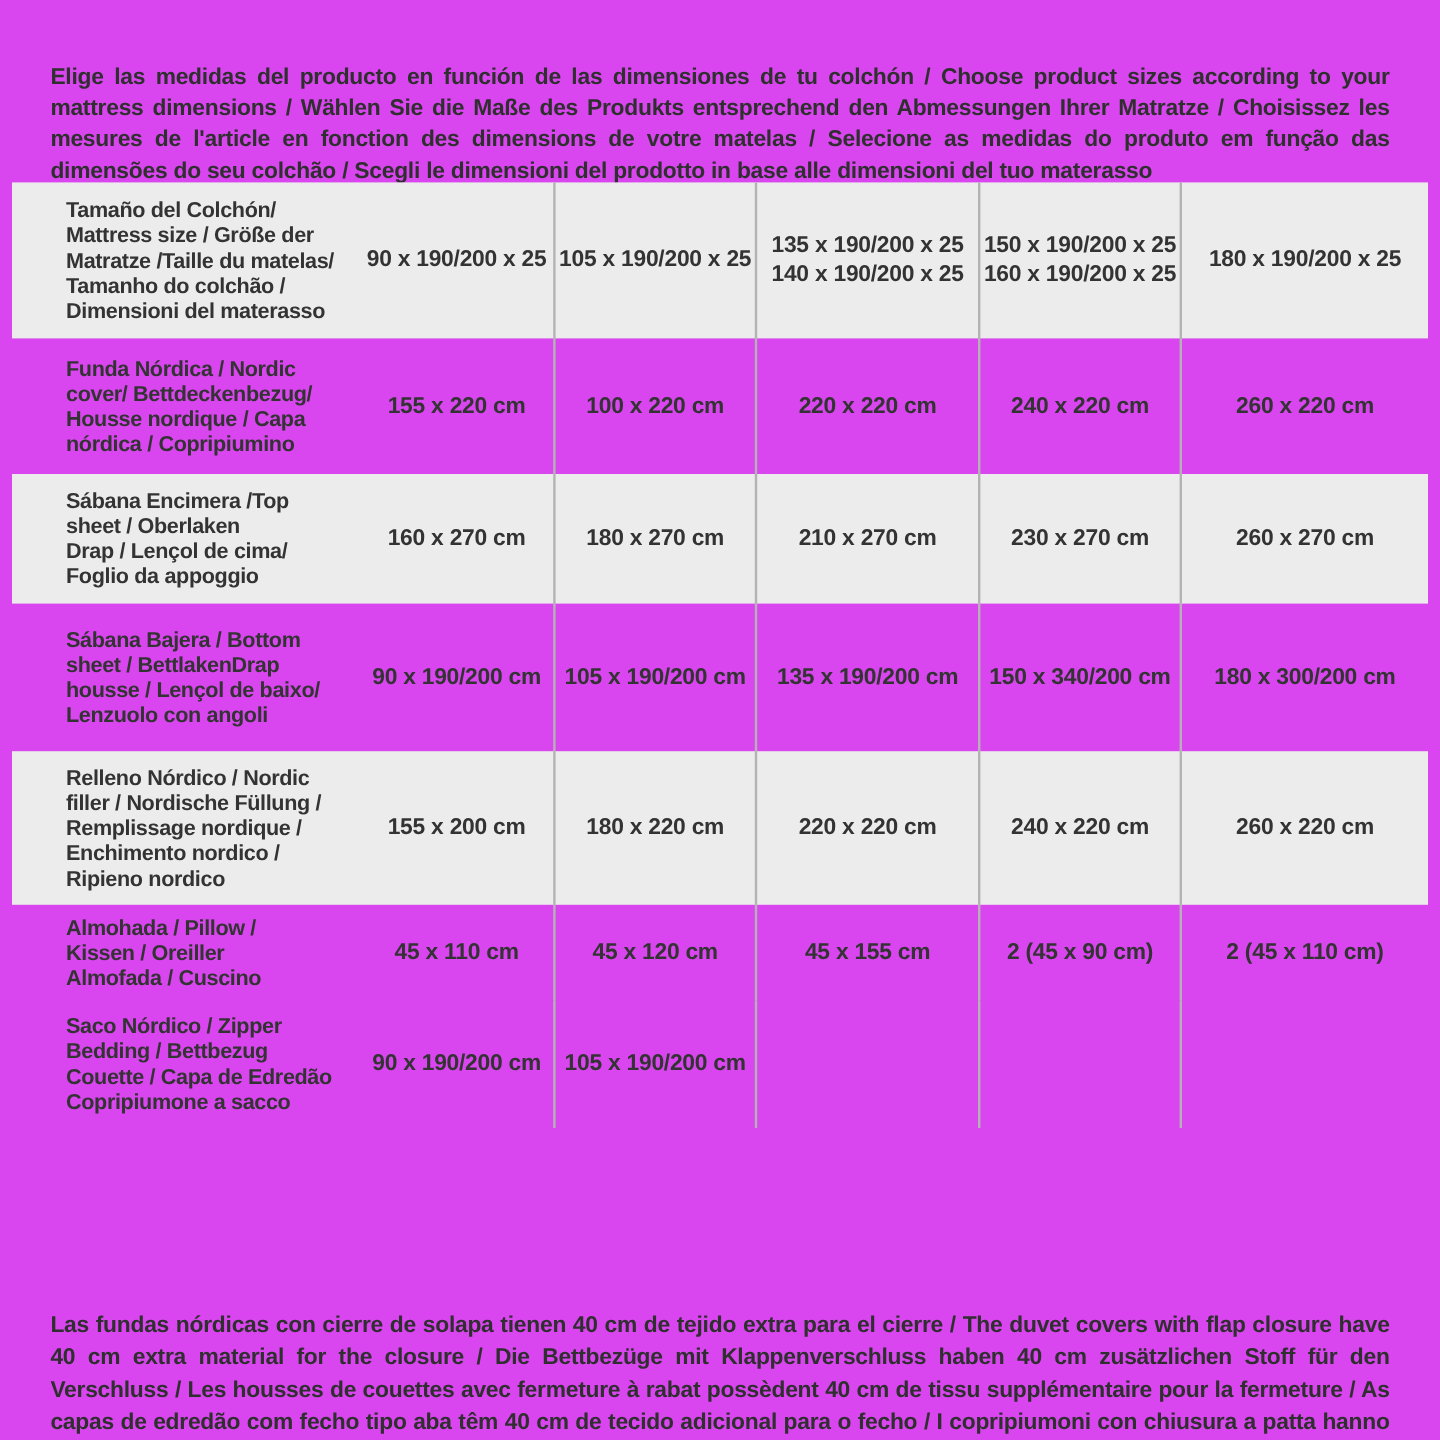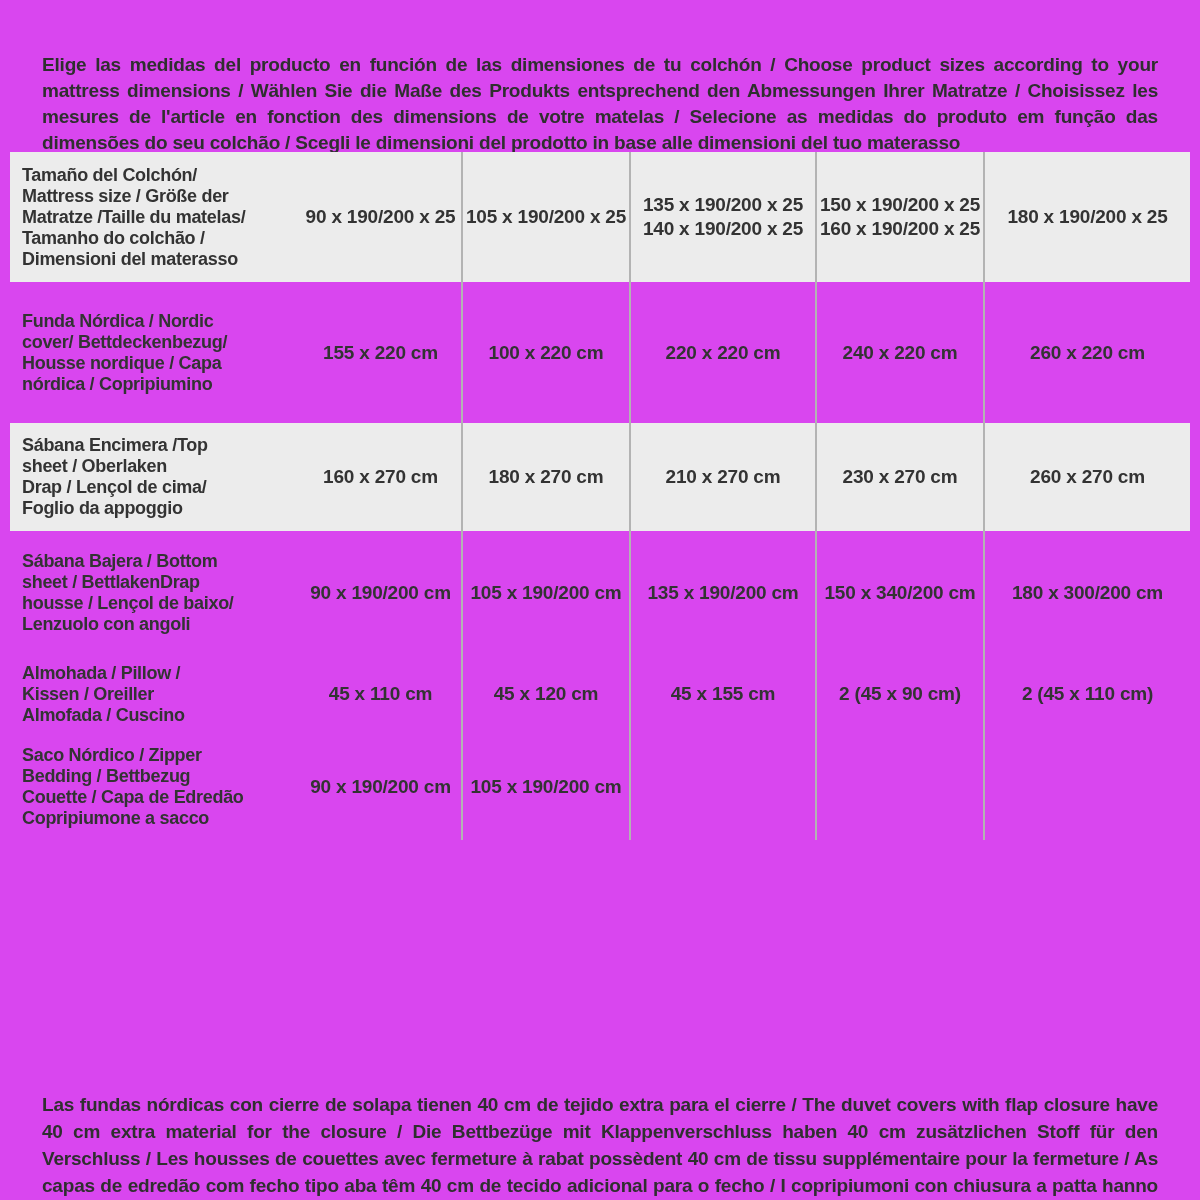--- a/index.html
+++ b/index.html
@@ -27,21 +27,21 @@
     width:1180px;
   }
   .size-table td{
     padding:0;
     vertical-align:middle;
     font-weight:700;
   }
   .size-table tr.shade td{background:#ececec;}
   .size-table td.label{
     text-align:left;
-    padding-left:12px;
+    padding-left:45px;
     font-size:18px;
     line-height:21px;
     letter-spacing:-0.3px;
     white-space:pre-line;
   }
   .size-table td.val{
     text-align:center;
     font-size:19px;
     letter-spacing:-0.2px;
     line-height:24px;
@@ -83,21 +83,21 @@
 Dimensioni del materasso</td>
       <td class="val">90 x 190/200 x 25</td>
       <td class="val div">105 x 190/200 x 25</td>
       <td class="val div">135 x 190/200 x 25
 140 x 190/200 x 25</td>
       <td class="val div">150 x 190/200 x 25
 160 x 190/200 x 25</td>
       <td class="val div">180 x 190/200 x 25</td>
     </tr>
 
-    <tr style="height:141px">
+    <tr style="height:113px">
       <td class="label">Funda Nórdica /  Nordic
 cover/ Bettdeckenbezug/
 Housse nordique  / Capa
 nórdica / Copripiumino</td>
       <td class="val">155 x 220 cm</td>
       <td class="val div">100 x 220 cm</td>
       <td class="val div">220 x 220 cm</td>
       <td class="val div">240 x 220 cm</td>
       <td class="val div">260 x 220 cm</td>
     </tr>
@@ -119,20 +119,32 @@
 sheet / BettlakenDrap
 housse / Lençol de baixo/
 Lenzuolo con angoli</td>
       <td class="val">90 x 190/200 cm</td>
       <td class="val div">105 x 190/200 cm</td>
       <td class="val div">135 x 190/200 cm</td>
       <td class="val div">150 x 340/200 cm</td>
       <td class="val div">180 x 300/200 cm</td>
     </tr>
 
+    <tr class="shade" style="height:128px">
+      <td class="label">Relleno Nórdico / Nordic
+filler / Nordische Füllung /
+Remplissage nordique /
+Enchimento nordico /
+Ripieno nordico</td>
+      <td class="val">155 x 200 cm</td>
+      <td class="val div">180 x 220 cm</td>
+      <td class="val div">220 x 220 cm</td>
+      <td class="val div">240 x 220 cm</td>
+      <td class="val div">260 x 220 cm</td>
+    </tr>
 
     <tr style="height:80px">
       <td class="label">Almohada  / Pillow /
 Kissen / Oreiller
 Almofada / Cuscino</td>
       <td class="val">45 x 110 cm</td>
       <td class="val div">45 x 120 cm</td>
       <td class="val div">45 x 155 cm</td>
       <td class="val div">2 (45 x 90 cm)</td>
       <td class="val div">2 (45 x 110 cm)</td>

